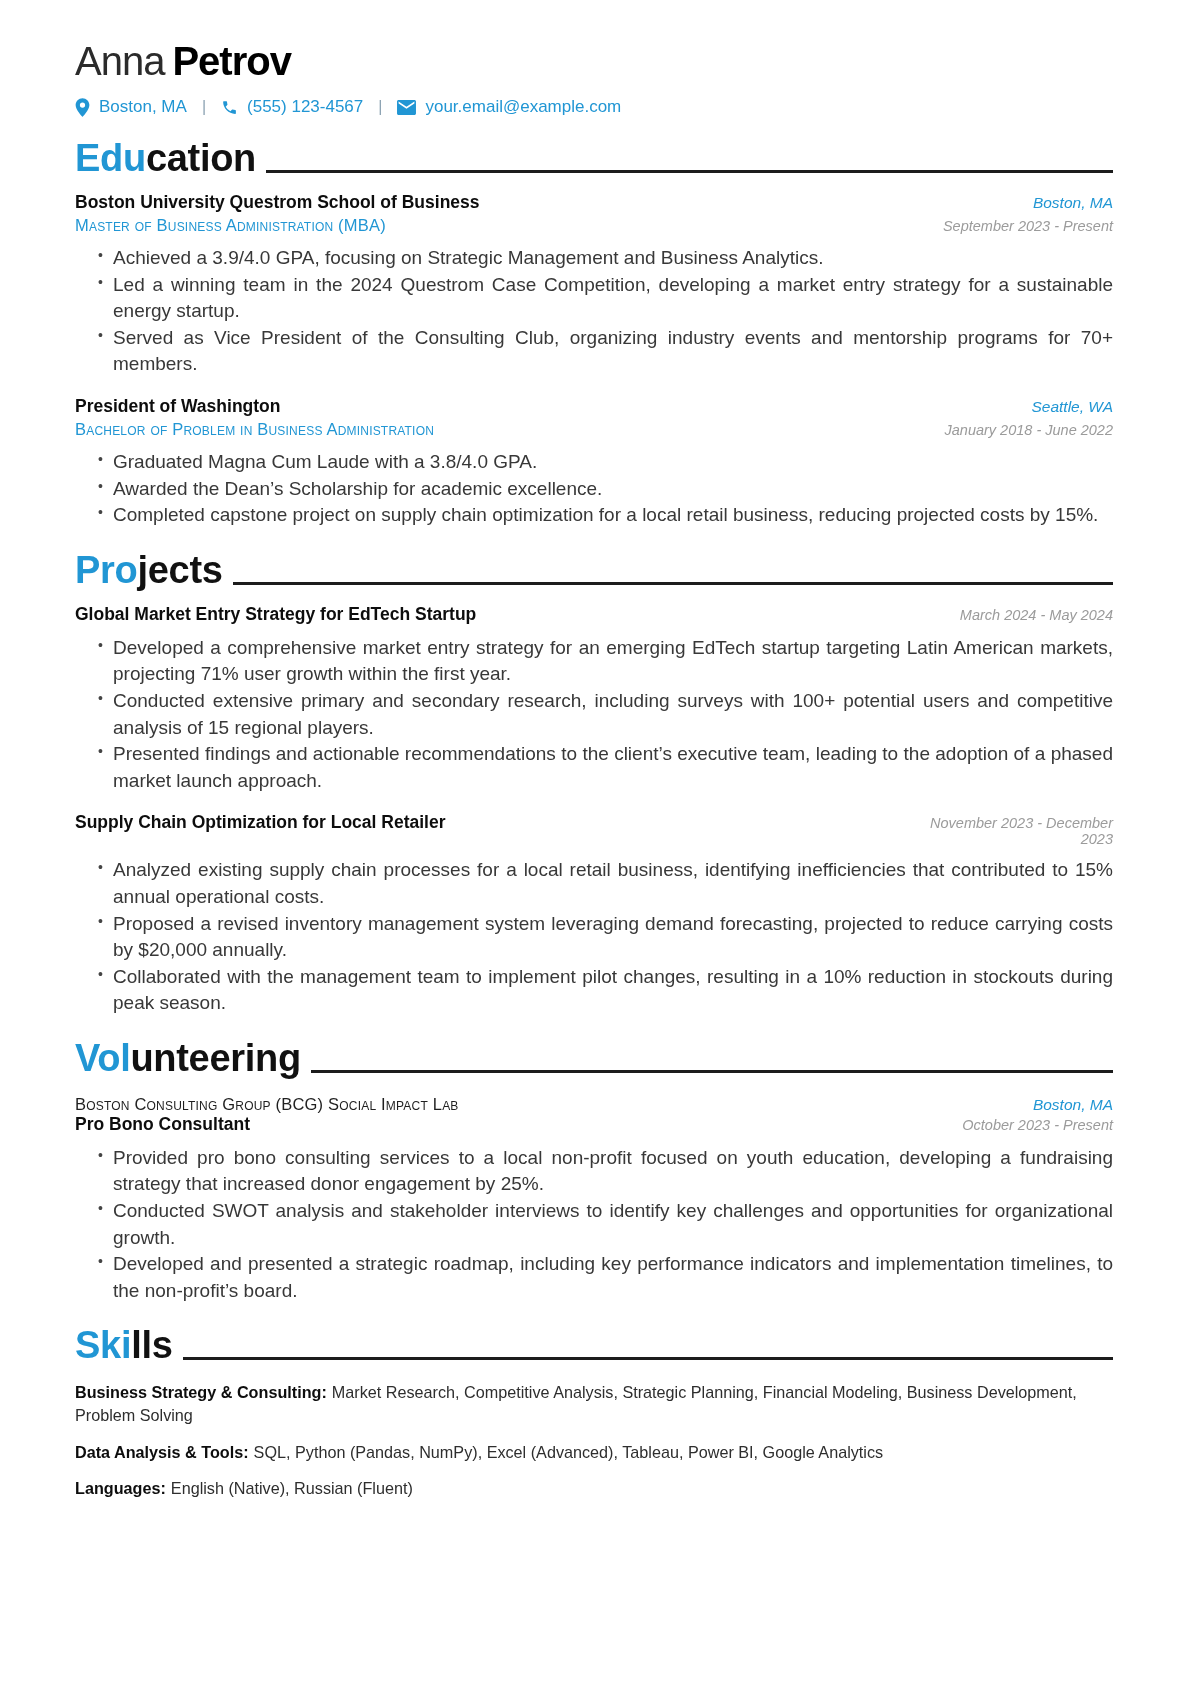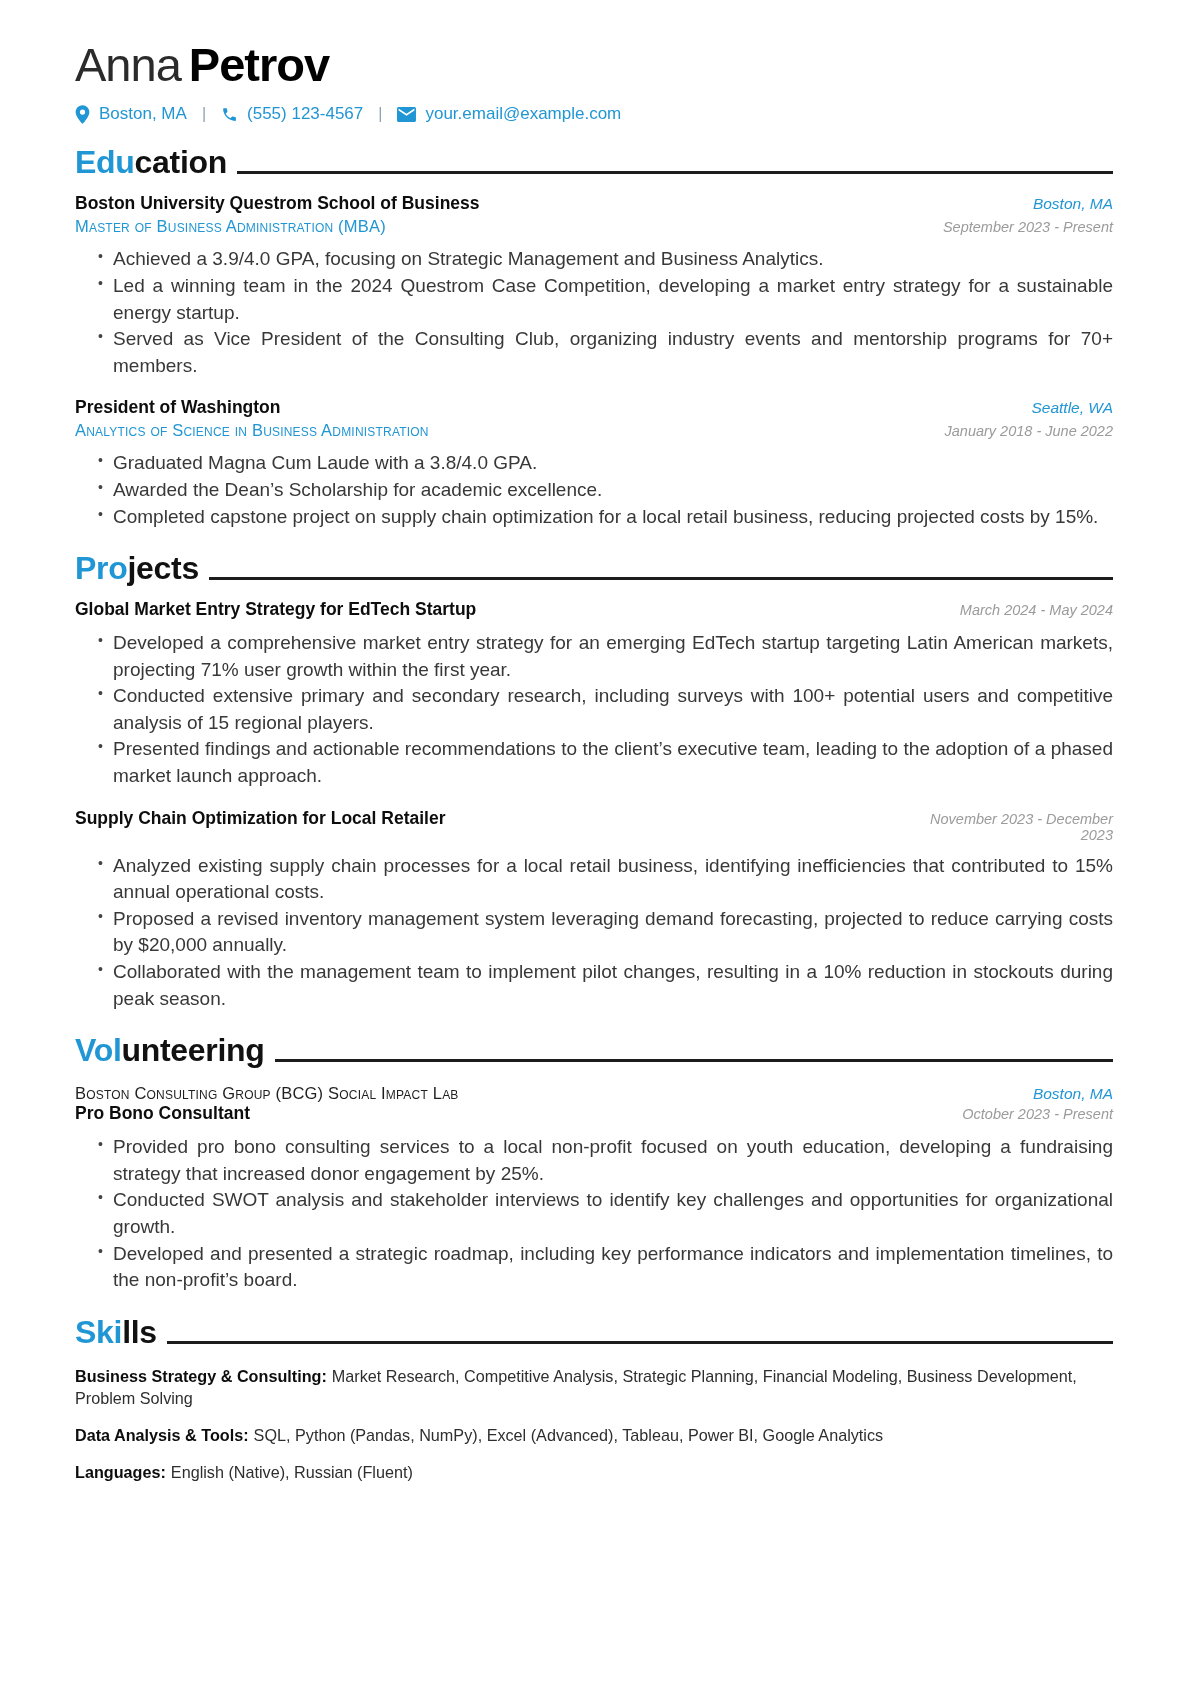--- a/index.html
+++ b/index.html
@@ -4,28 +4,28 @@
 <style>
   * { margin:0; padding:0; box-sizing:border-box; }
   html, body { background:#ffffff; }
   .page {
     width:1190px; height:1683px; margin:0 auto;
     padding:40px 77px 40px 75px;
     font-family:"Liberation Sans", sans-serif;
     color:#383838; position:relative; overflow:hidden; background:#fff;
   }
   
-  .name { font-size:47px; line-height:1.05; letter-spacing:-1px; color:#2b2b2b; font-weight:400; }
+  .name { font-size:40px; line-height:1.05; letter-spacing:-1px; color:#2b2b2b; font-weight:400; }
   .name .last { font-weight:700; color:#000; margin-left:8px; }
   .contact-row { display:flex; align-items:center; gap:15px; margin-top:15px; font-size:17px; }
   .citem { display:flex; align-items:center; gap:9px; color:var(--accent); }
   .citem svg { display:block; }
   .sep { color:#8da3b3; font-size:16px; }
   
-  .section-title { display:flex; align-items:flex-end; font-size:32px; font-weight:700; color:#111;
+  .section-title { display:flex; align-items:flex-end; font-size:38px; font-weight:700; color:#111;
                    margin-top:20px; margin-bottom:12px; letter-spacing:-0.3px; }
   .section-title .accent { color:var(--accent); }
   .section-title .rule { flex:1 1 auto; border-bottom:3px solid #1c1c1c; margin-left:10px; margin-bottom:7px; }
   
   .entry { margin-top:10px; }
   .entry + .entry { margin-top:18px; }
   .erow { display:flex; justify-content:space-between; align-items:baseline; }
   .etitle { font-size:17.5px; font-weight:700; color:#0d0d0d; }
   .eloc   { font-size:15.5px; font-style:italic; color:var(--accent); white-space:nowrap; }
   .esub   { font-variant:small-caps; font-size:16.5px; color:var(--accent); letter-spacing:.2px; margin-top:3px; }
@@ -100,21 +100,21 @@
         <li>Served as Vice President of the Consulting Club, organizing industry events and mentorship programs for 70+ members.</li>
       </ul>
     </div>
 
     <div class="entry">
       <div class="erow">
         <span class="etitle">President of Washington</span>
         <span class="eloc">Seattle, WA</span>
       </div>
       <div class="erow">
-        <span class="esub">Analytics of Science in Business Administration</span>
+        <span class="esub">Bachelor of Problem in Business Administration</span>
         <span class="edate">January 2018 - June 2022</span>
       </div>
       <ul class="bullets">
         <li>Graduated Magna Cum Laude with a 3.8/4.0 GPA.</li>
         <li>Awarded the Dean’s Scholarship for academic excellence.</li>
         <li>Completed capstone project on supply chain optimization for a local retail business, reducing projected costs by 15%.</li>
       </ul>
     </div>
   </section>
 

